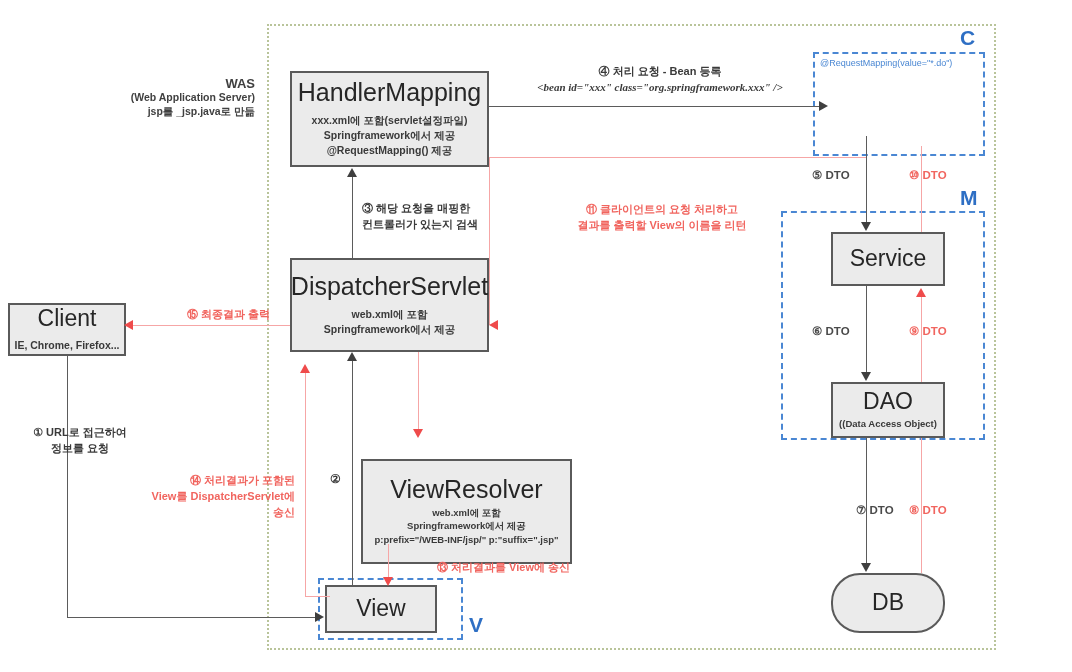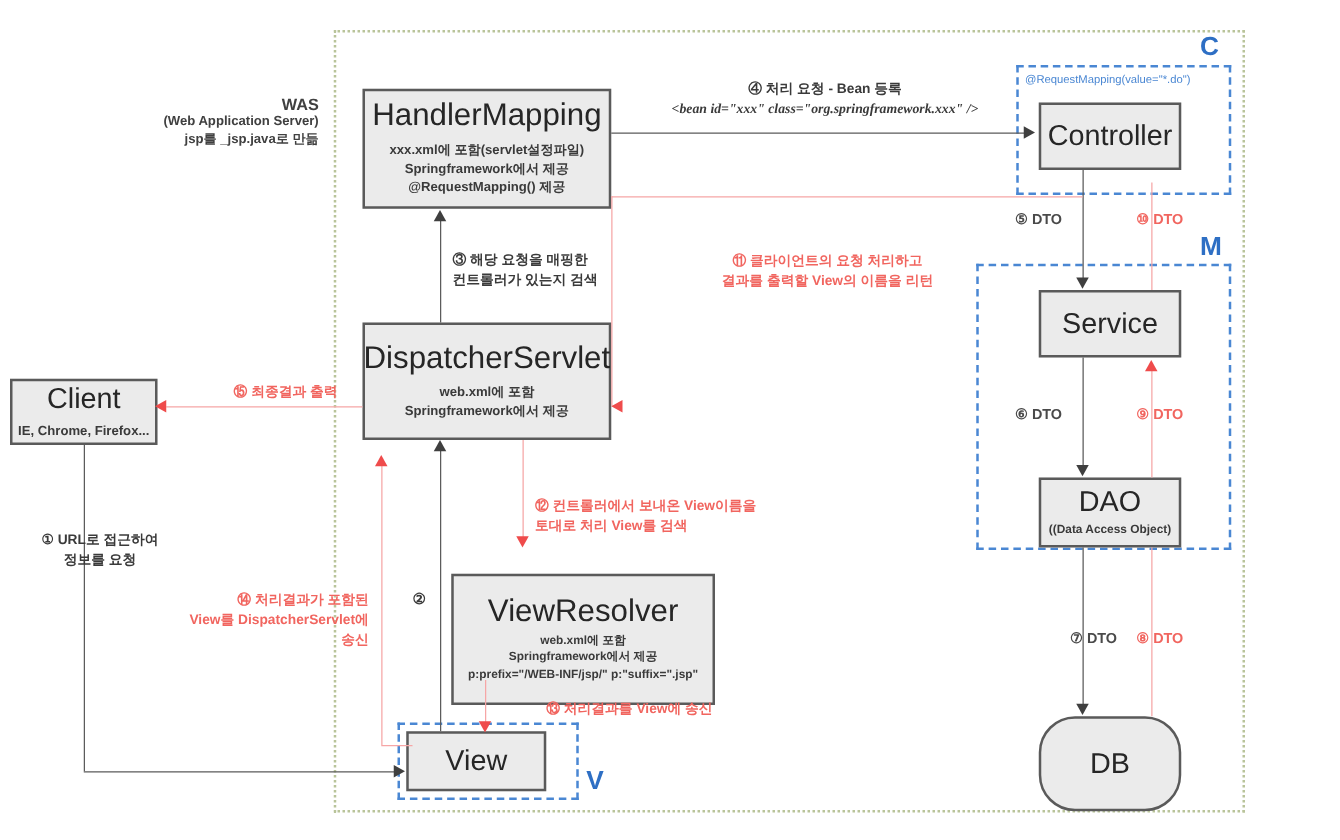--- a/index.html
+++ b/index.html
@@ -143,34 +143,31 @@
     <div class="title">ViewResolver</div>
     <div class="sub tiny">web.xml에 포함
 Springframework에서 제공
 p:prefix="/WEB-INF/jsp/" p:"suffix=".jsp"</div>
   </div>
 
   <div class="node" style="left:325px; top:585px; width:112px; height:48px;">
     <div class="title sm">View</div>
   </div>
 
-  <div class="node" style="left:831px; top:82px; width:114px; height:54px;">
-    <div class="title sm">Controller</div>
-  </div>
 
   <div class="node" style="left:831px; top:232px; width:114px; height:54px;justify-content:center;">
     <div class="title sm">Service</div>
   </div>
 
   <div class="node" style="left:831px; top:382px; width:114px; height:56px;">
     <div class="title sm">DAO</div>
     <div class="sub tiny">((Data Access Object)</div>
   </div>
 
-  <div class="node" style="left:831px; top:573px; width:114px; height:76px;border-radius:29px;">
+  <div class="node" style="left:831px; top:573px; width:114px; height:60px;border-radius:29px;">
     <div class="title sm">DB</div>
   </div>
 
   <div class="line v blk" style="left:67px; top:356px; height:261px;"></div>
   <div class="line h blk" style="left:67px; top:617px; width:252px;"></div>
   <div class="arrow right" style="left:315px; top:612px;"></div>
 
   <div class="line v blk" style="left:352px; top:360px; height:225px;"></div>
   <div class="arrow up" style="left:347px; top:352px;"></div>
 
@@ -222,22 +219,20 @@
 컨트롤러가 있는지 검색</div>
 
   <div class="anno red-t ctr" style="left:547px; top:202px; width:230px;">⑪ 클라이언트의 요청 처리하고
 결과를 출력할 View의 이름을 리턴</div>
 
   <div class="anno red-t rt" style="left:130px; top:307px; width:140px;">⑮ 최종결과 출력</div>
 
   <div class="anno lt" style="left:10px; top:425px; width:140px; text-align:center;">① URL로 접근하여
 정보를 요청</div>
 
-  <div class="anno red-t lt" style="left:428px; top:398px; width:215px;">⑫ 컨트롤러에서 보내온 View이름을
-토대로 처리 View를 검색</div>
 
   <div class="anno red-t rt" style="left:150px; top:473px; width:145px;">⑭ 처리결과가 포함된
 View를 DispatcherServlet에 송신</div>
 
   <div class="anno" style="left:330px; top:471px; width:20px; font-size:12px;">②</div>
 
   <div class="anno red-t lt" style="left:437px; top:560px; width:220px;">⑬ 처리결과를 View에 송신</div>
 
   <div class="dto" style="position:absolute; left:812px; top:168px;">⑤ DTO</div>
   <div class="dto r" style="position:absolute; left:909px; top:168px;">⑩ DTO</div>

